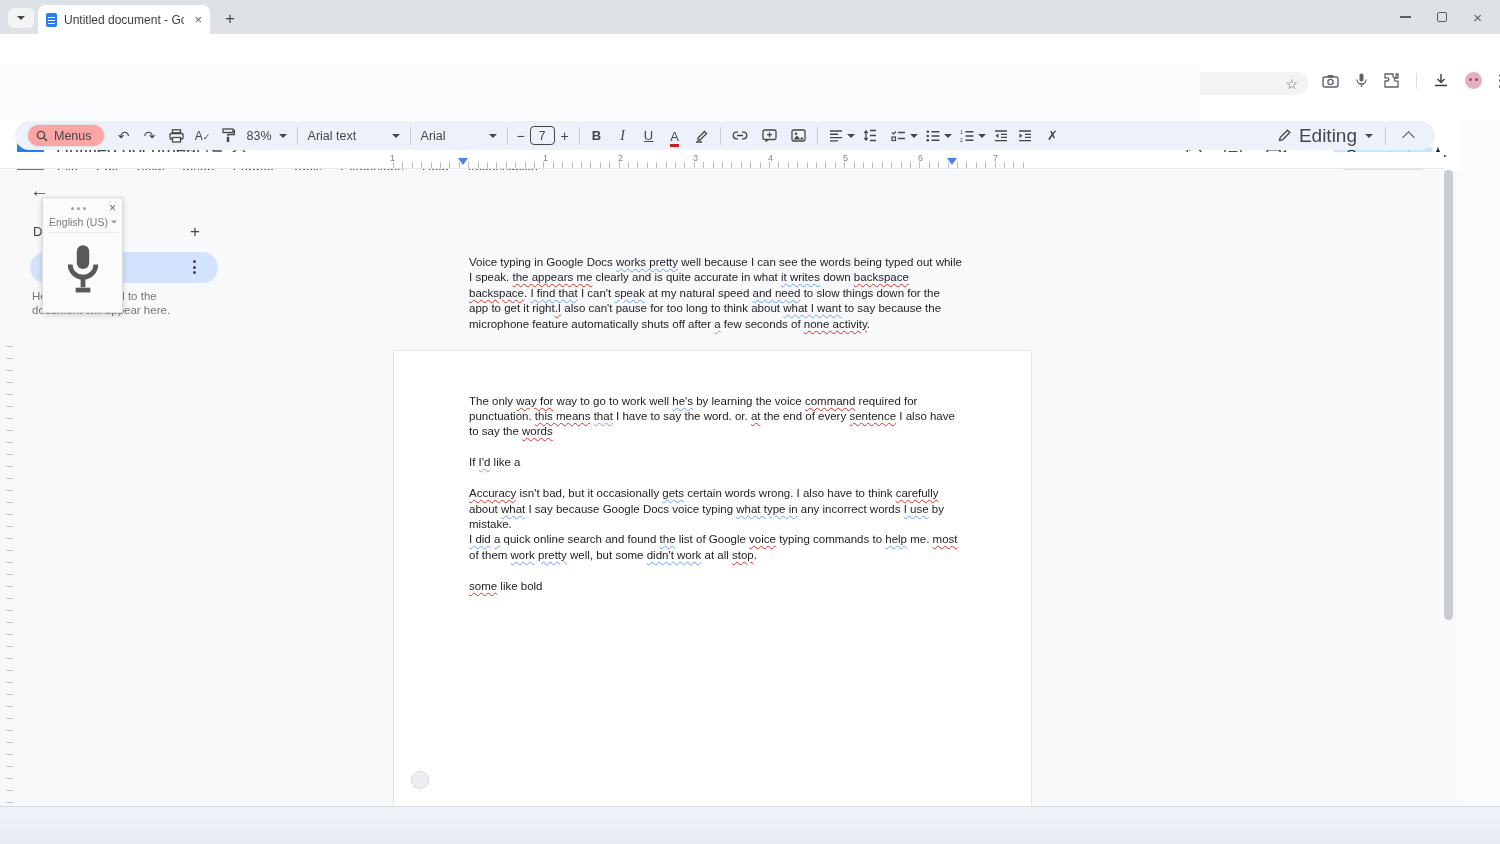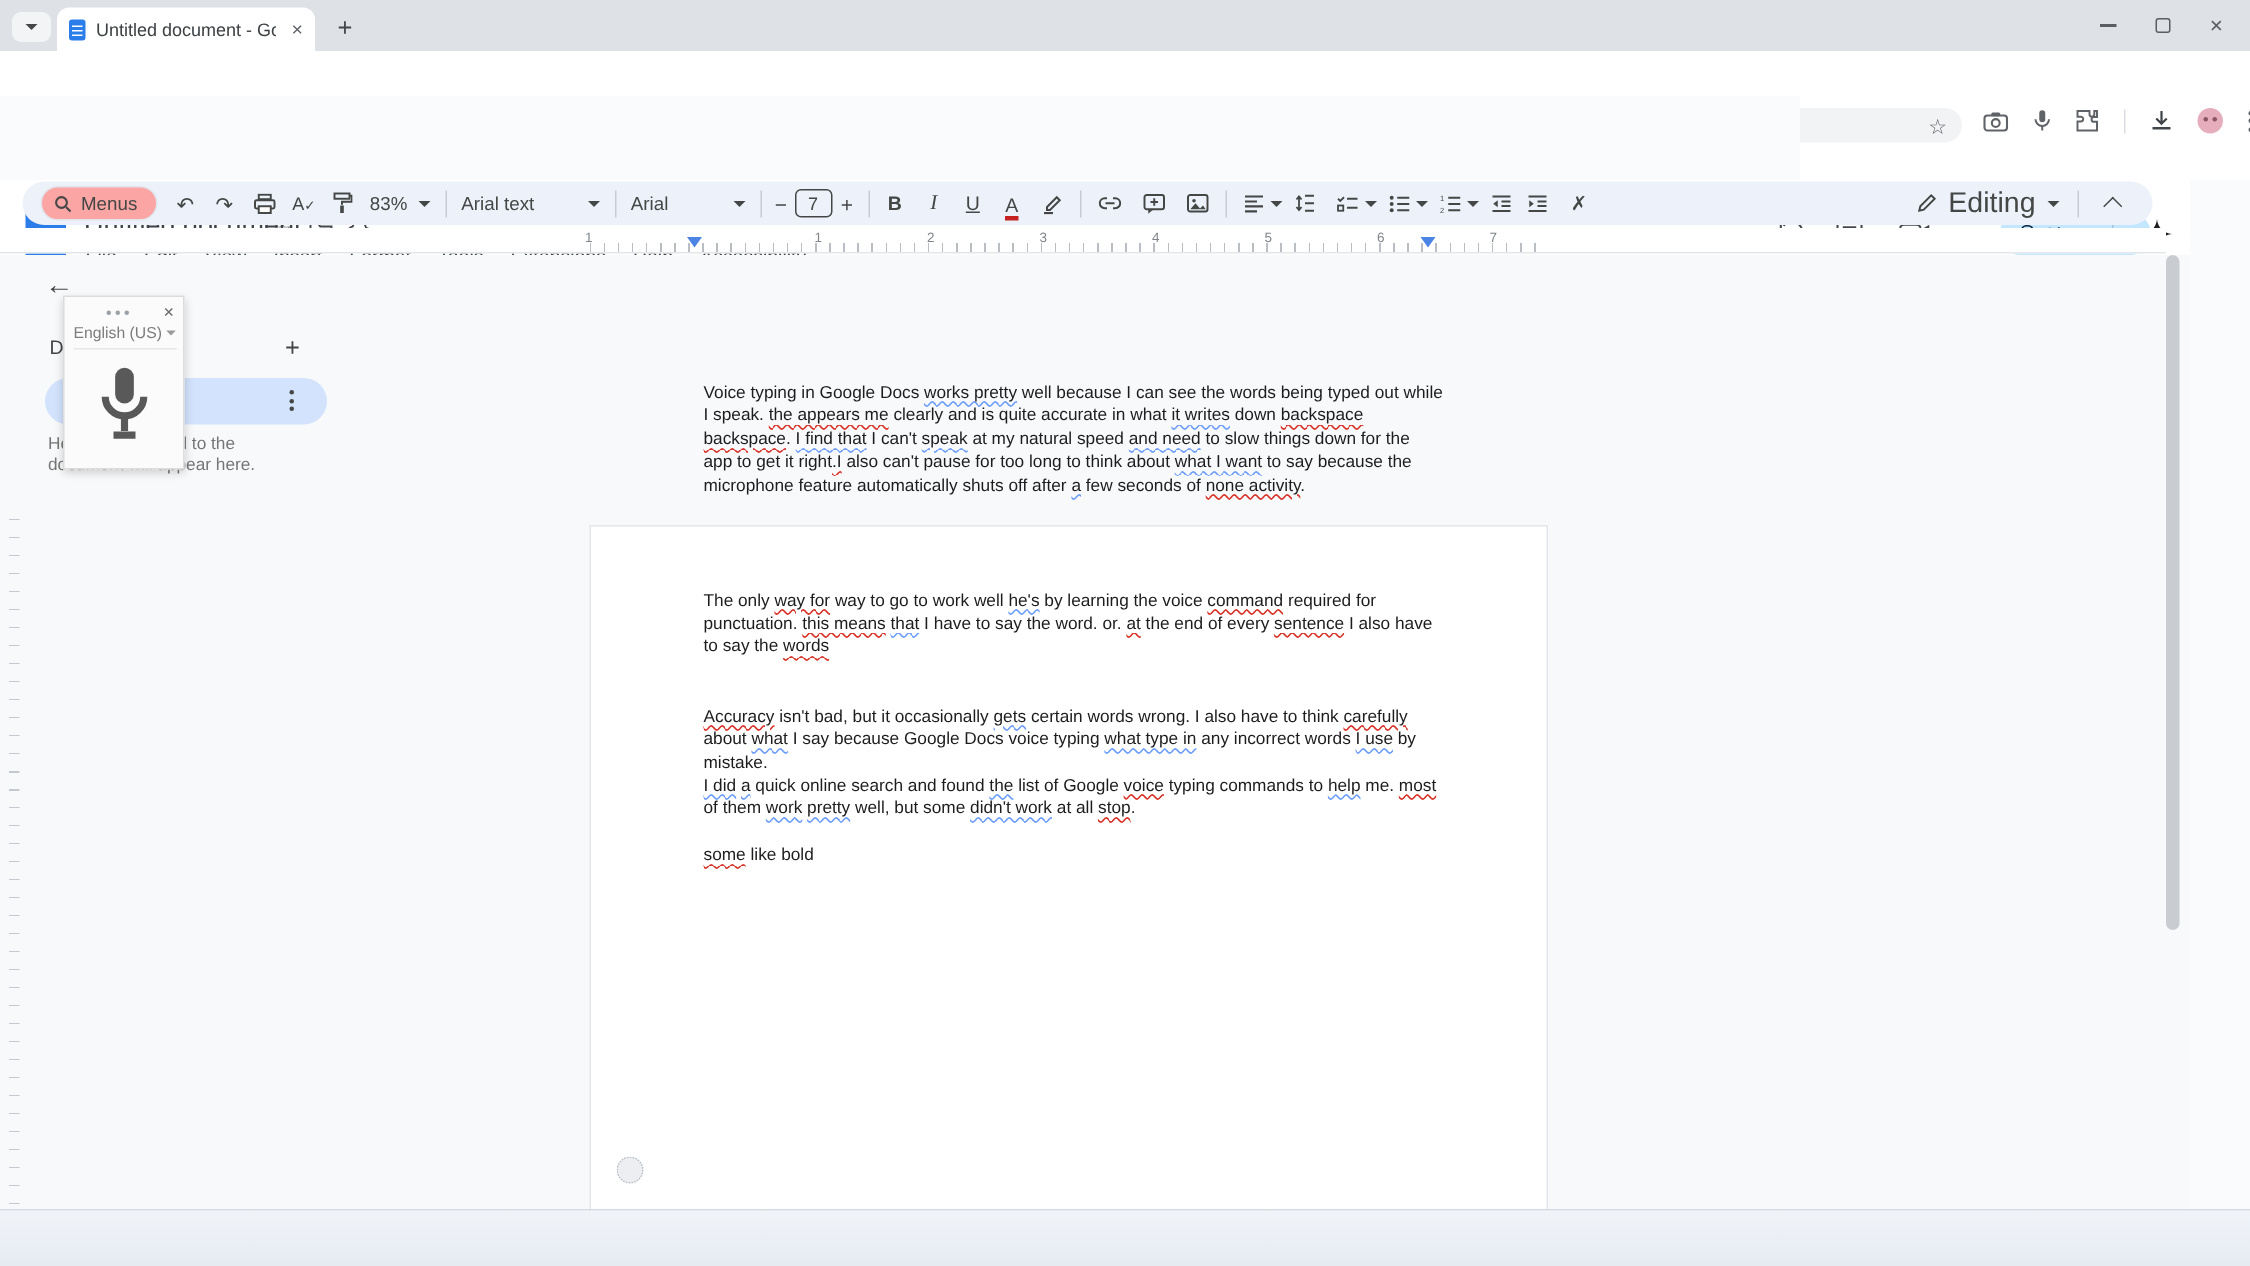--- a/index.html
+++ b/index.html
@@ -365,20 +365,21 @@
     <div class="page"></div>
   </div>
   <div class="doctext" id="doc-text">
       <div class="para"><span>Voice typing in Google Docs </span><span class="mb">works pretty</span><span> well because I can see the words being typed out while I speak. </span><span class="mr">the appears me</span><span> clearly and is quite accurate in what </span><span class="mb">it writes</span><span> down </span><span class="mr">backspace backspace</span><span>. </span><span class="mb">I find that</span><span> I can't </span><span class="mb">speak</span><span> at my natural speed </span><span class="mb">and need</span><span> to slow things down for the app to get it right</span><span class="mr">.I</span><span> also can't pause for too long to think about </span><span class="mb">what I want</span><span> to say because the microphone feature automatically shuts off after </span><span class="mb">a</span><span> few seconds of </span><span class="mr">none activity</span><span>.</span></div>
       <div class="para">&nbsp;</div>
       <div class="para">&nbsp;</div>
       <div class="para">&nbsp;</div>
       <div class="para">&nbsp;</div>
       <div class="para"><span>The only </span><span class="mr">way for</span><span> way to go to work well </span><span class="mb">he's</span><span> by learning the voice </span><span class="mr">command</span><span> required for punctuation. </span><span class="mr">this means</span><span> </span><span class="mb">that</span><span> I have to say the word. or. </span><span class="mr">at</span><span> the end of every </span><span class="mr">sentence</span><span> I also have to say the </span><span class="mr">words</span></div>
       <div class="para">&nbsp;</div>
+      <div class="para"><span>If </span><span class="mb">I'd</span><span> like a</span></div>
       <div class="para">&nbsp;</div>
       <div class="para"><span class="mr">Accuracy</span><span> isn't bad, but it occasionally </span><span class="mb">gets</span><span> certain words wrong. I also have to think </span><span class="mr">carefully</span><span> about </span><span class="mb">what</span><span> I say because Google Docs voice typing </span><span class="mb">what type in</span><span> any incorrect words </span><span class="mb">I use</span><span> by mistake.</span></div>
       <div class="para"><span class="mb">I did</span><span> </span><span class="mb">a</span><span> quick online search and found </span><span class="mb">the</span><span> list of Google </span><span class="mr">voice</span><span> typing commands to </span><span class="mb">help</span><span> me. </span><span class="mr">most</span><span> of them </span><span class="mb">work</span><span> </span><span class="mb">pretty</span><span> well, but some </span><span class="mb">didn't work</span><span> at all </span><span class="mr">stop</span><span>.</span></div>
       <div class="para">&nbsp;</div>
       <div class="para"><span class="mr">some</span><span> like bold</span></div>
     </div>
   <div class="pspinner"></div>
 
   <span class="backarrow">←</span>
   <div class="tp-head">Document tabs</div>

